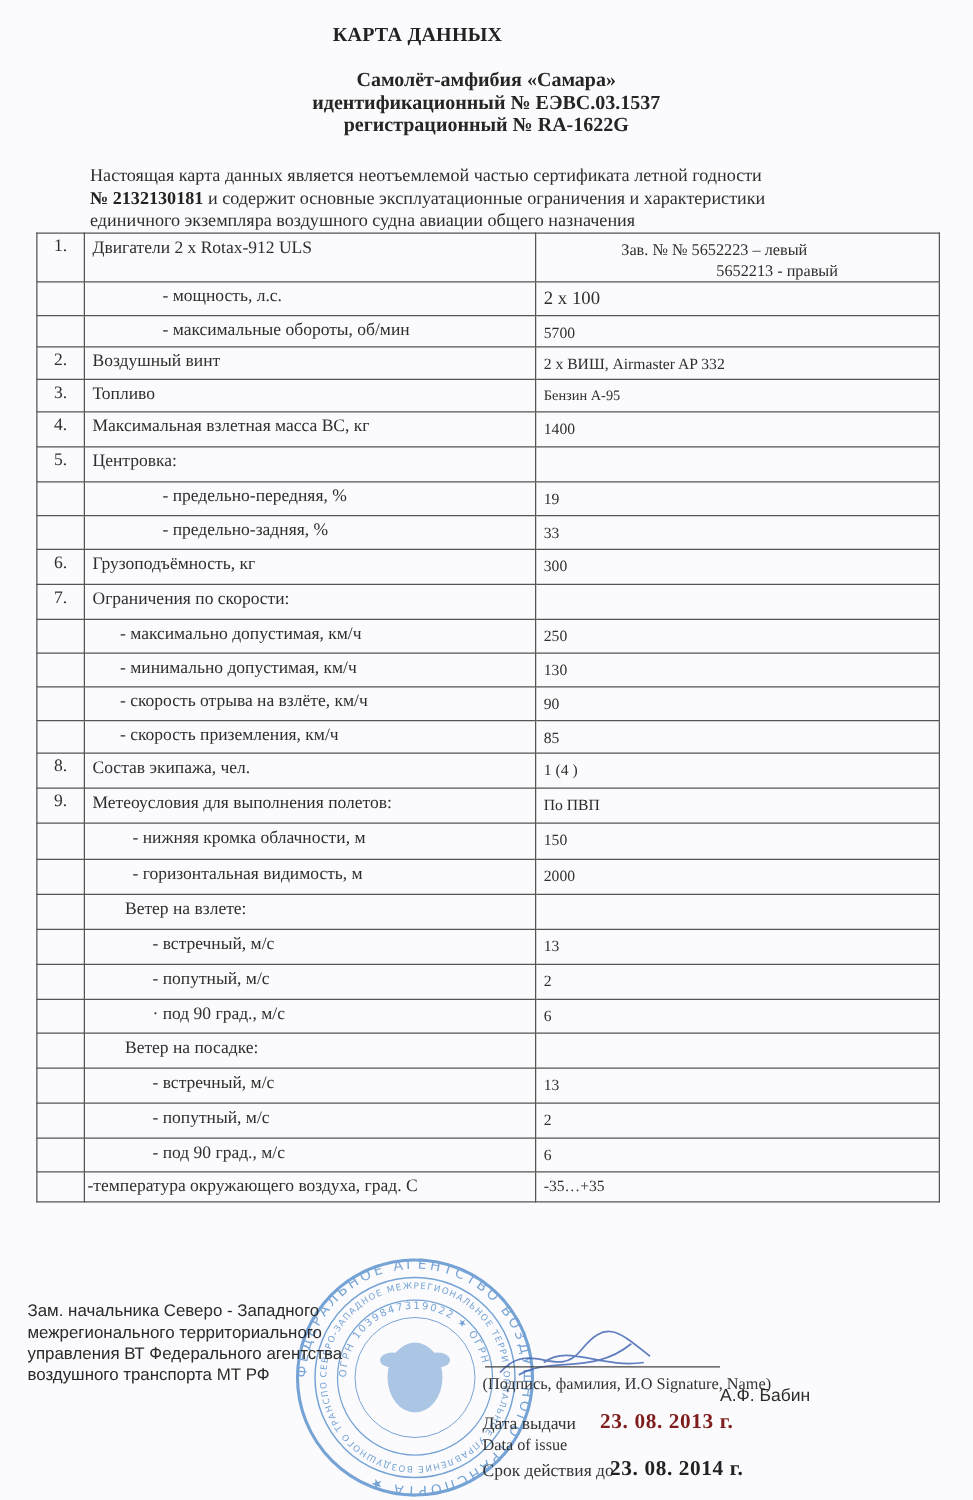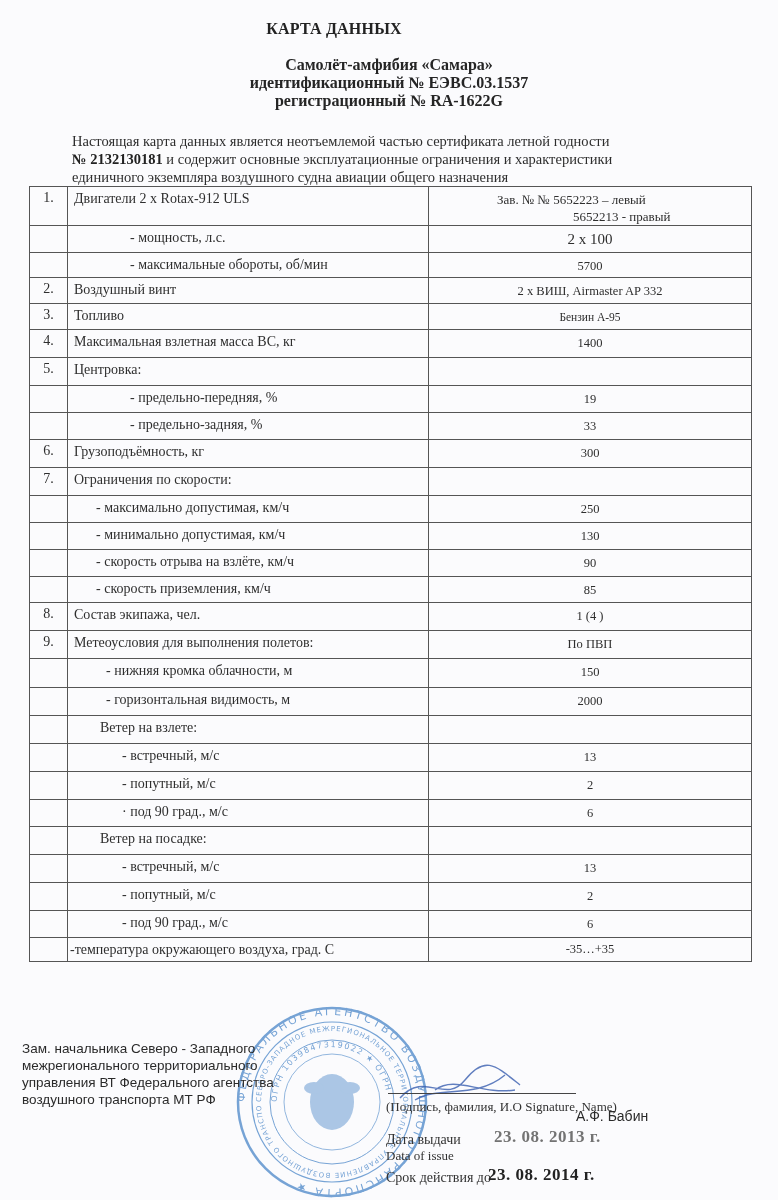--- a/index.html
+++ b/index.html
@@ -26,21 +26,21 @@
       position: absolute; left: 29px; top: 186px; width: 722px;
       border-collapse: collapse; table-layout: fixed;
       font-size: 14px; color: #2e2e2e;
     }
     table.spec td {
       border: 1px solid #555; padding: 0 6px; vertical-align: top;
       line-height: 18px; overflow: hidden; white-space: nowrap;
     }
     table.spec td.num { text-align: center; padding: 2px 2px 0 2px; }
     table.spec td.lbl { padding-top: 3px; }
-    table.spec td.val { text-align: center; padding-top: 4px; font-size: 13.5px; }
+    table.spec td.val { text-align: left; padding-top: 4px; font-size: 13.5px; }
     .ind1 { padding-left: 62px !important; }
     .ind2 { padding-left: 28px !important; }
     .ind3 { padding-left: 38px !important; }
     .ind4 { padding-left: 32px !important; }
     .ind5 { padding-left: 54px !important; }
     .small { font-size: 12.5px !important; }
     .engine-val { text-align: left !important; padding-left: 68px !important; font-size: 13px !important; line-height: 17px !important; }
     .engine-val .line2 { display: block; padding-left: 76px; }
     .wrap { white-space: normal !important; line-height: 19px !important; padding-top: 3px !important; font-size: 14.5px; }
     .footer-left {
@@ -52,21 +52,21 @@
       position: absolute; left: 388px; top: 1093px; width: 188px; border-bottom: 1px solid #444;
     }
     .sign-name {
       position: absolute; left: 576px; top: 1081px; font-size: 14px;
       font-family: "Liberation Sans", "DejaVu Sans", sans-serif; color: #2a2a2a; margin-top: 27px;
     }
     .sign-caption {
       position: absolute; left: 386px; top: 1099px; font-size: 13px; color: #333;
     }
     .issue-label { position: absolute; left: 386px; top: 1132px; font-size: 14px; color: #333; }
-    .issue-date { position: absolute; left: 494px; top: 1127px; font-size: 17px; font-weight: bold; color: #737373; letter-spacing: 0.5px; }
+    .issue-date { position: absolute; left: 480px; top: 1127px; font-size: 17px; font-weight: bold; color: #7f1d1d; letter-spacing: 0.5px; }
     .issue-label-en { position: absolute; left: 386px; top: 1148px; font-size: 13px; color: #333; }
     .valid-label { position: absolute; left: 386px; top: 1170px; font-size: 14px; color: #333; text-align: center; }
     .valid-date { position: absolute; left: 488px; top: 1165px; font-size: 17px; font-weight: bold; color: #222; letter-spacing: 0.5px; }
     .stamp {
       position: absolute; left: 232px; top: 1004px; width: 200px; height: 196px; opacity: 0.75;
     }
     .signature {
       position: absolute; left: 395px; top: 1060px; width: 130px; height: 50px; opacity: 0.8;
     }
   </style>

